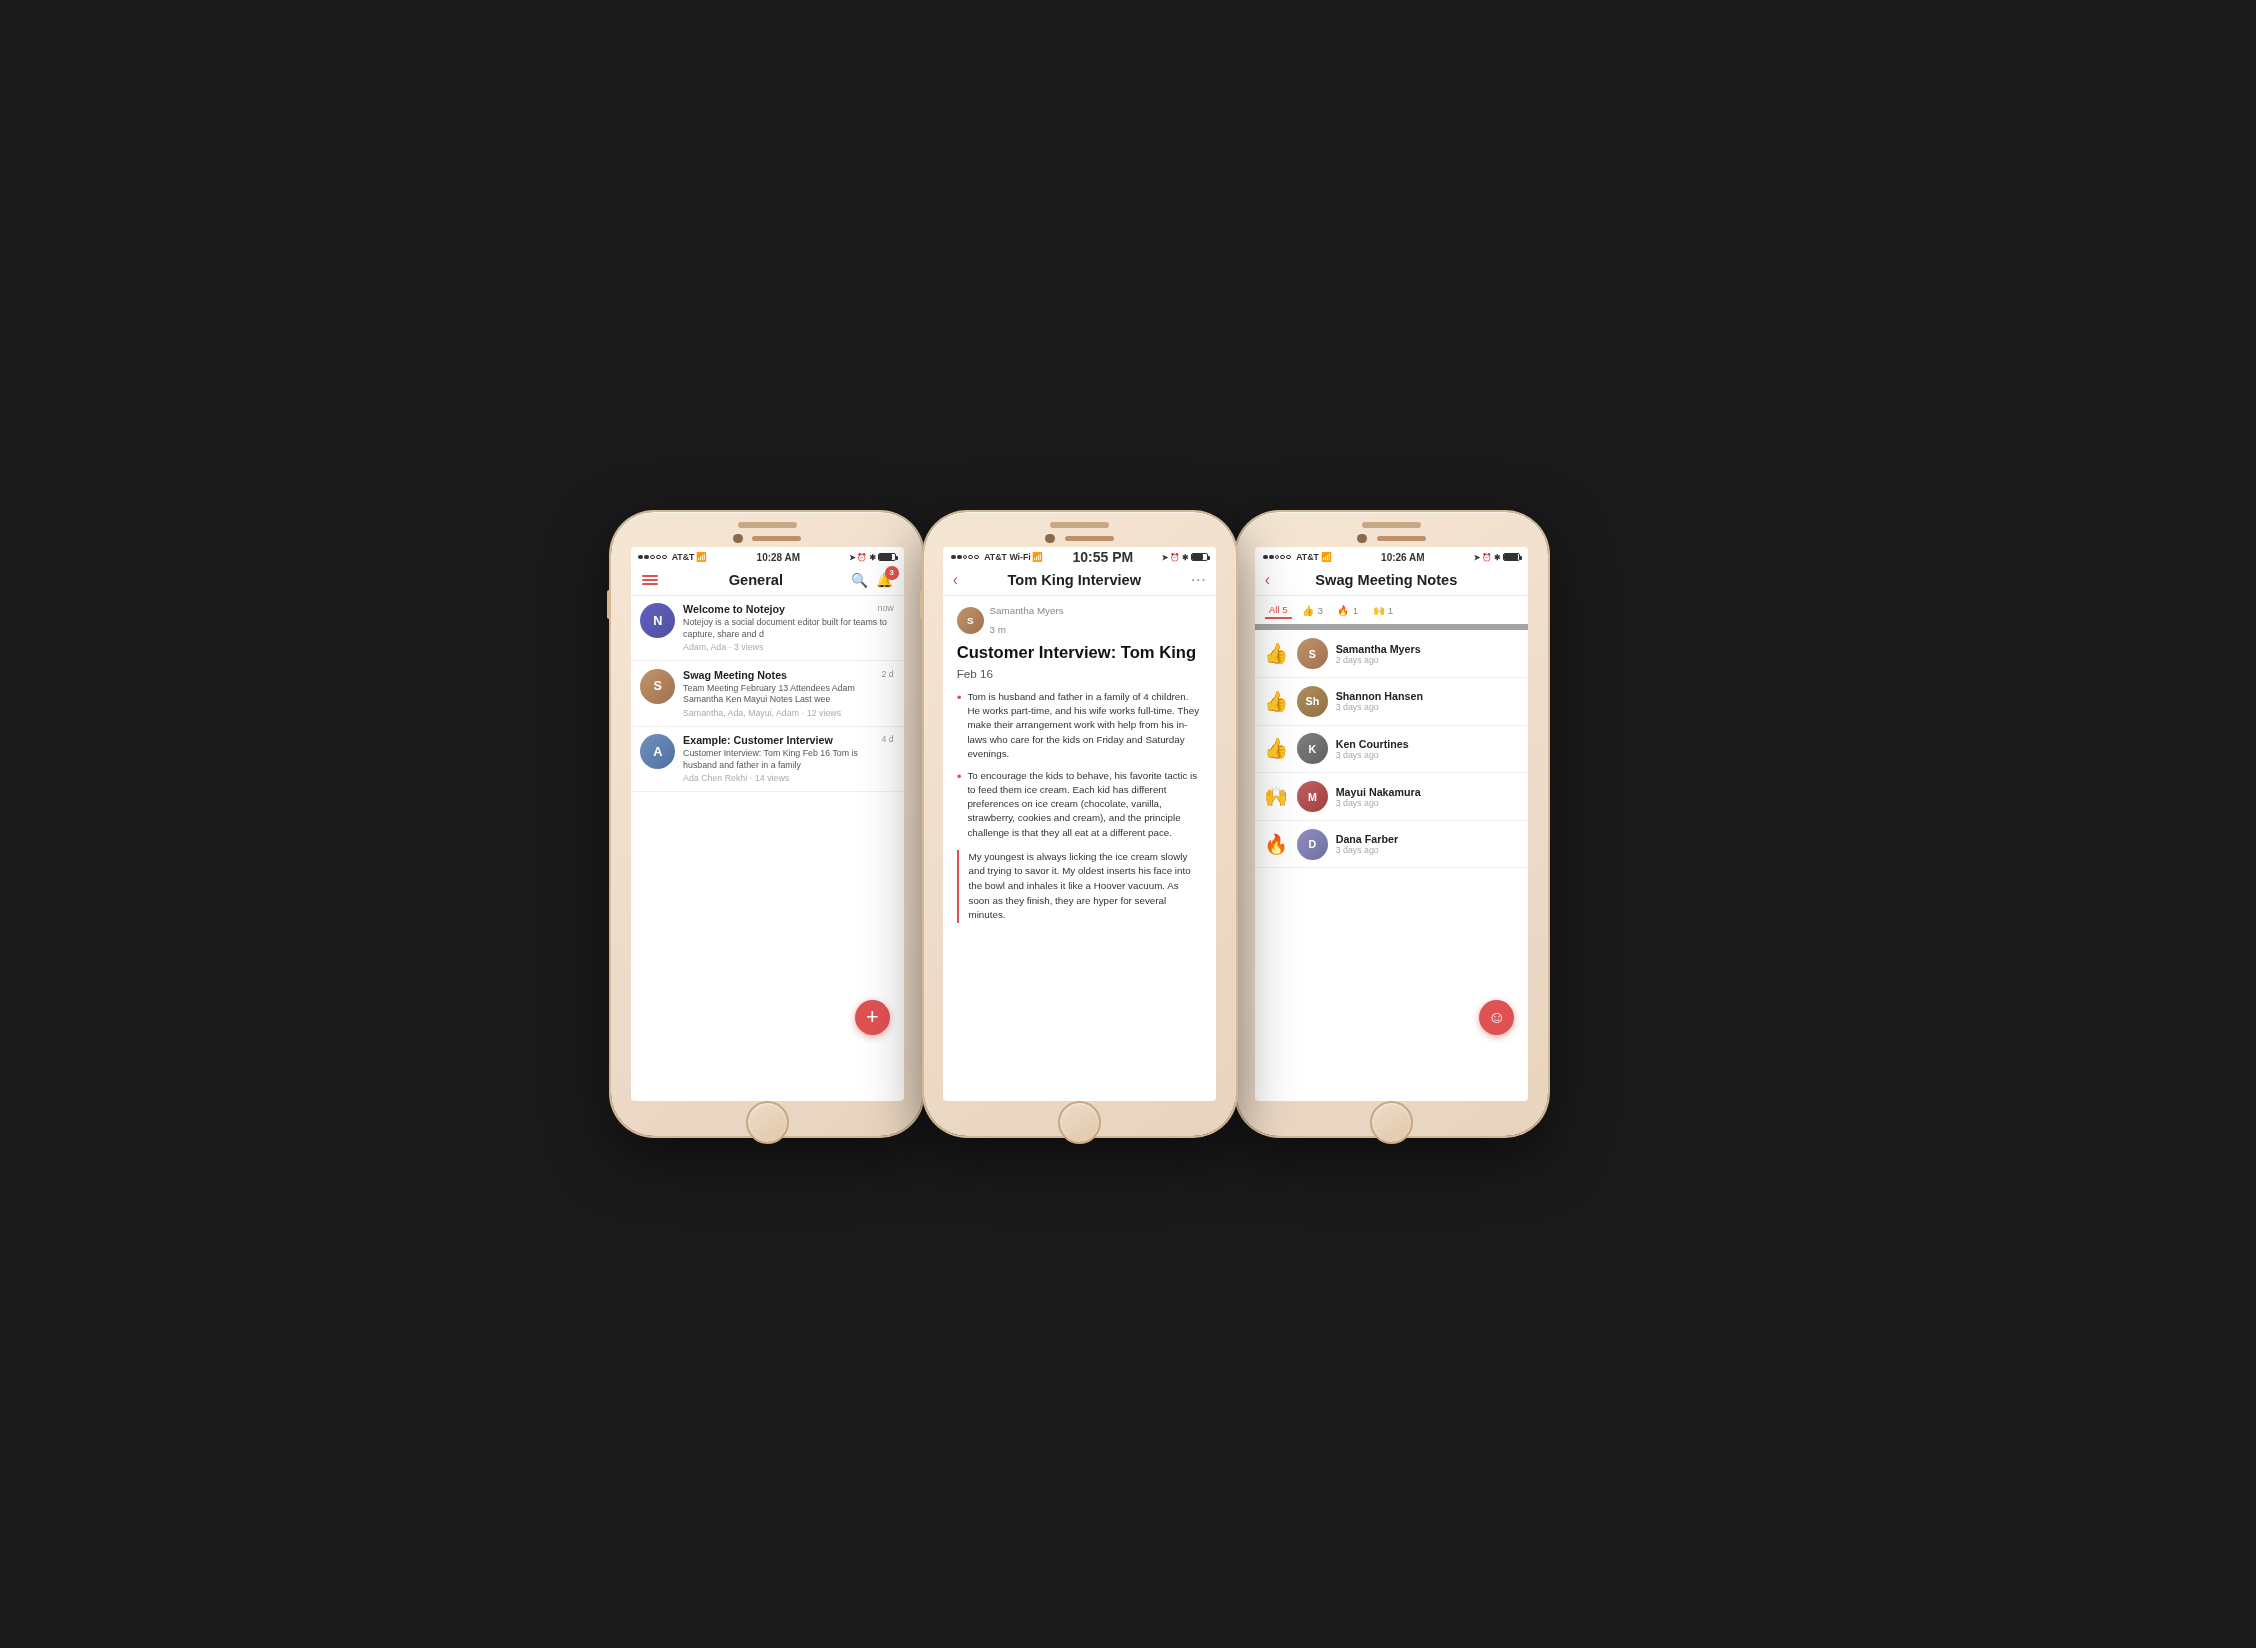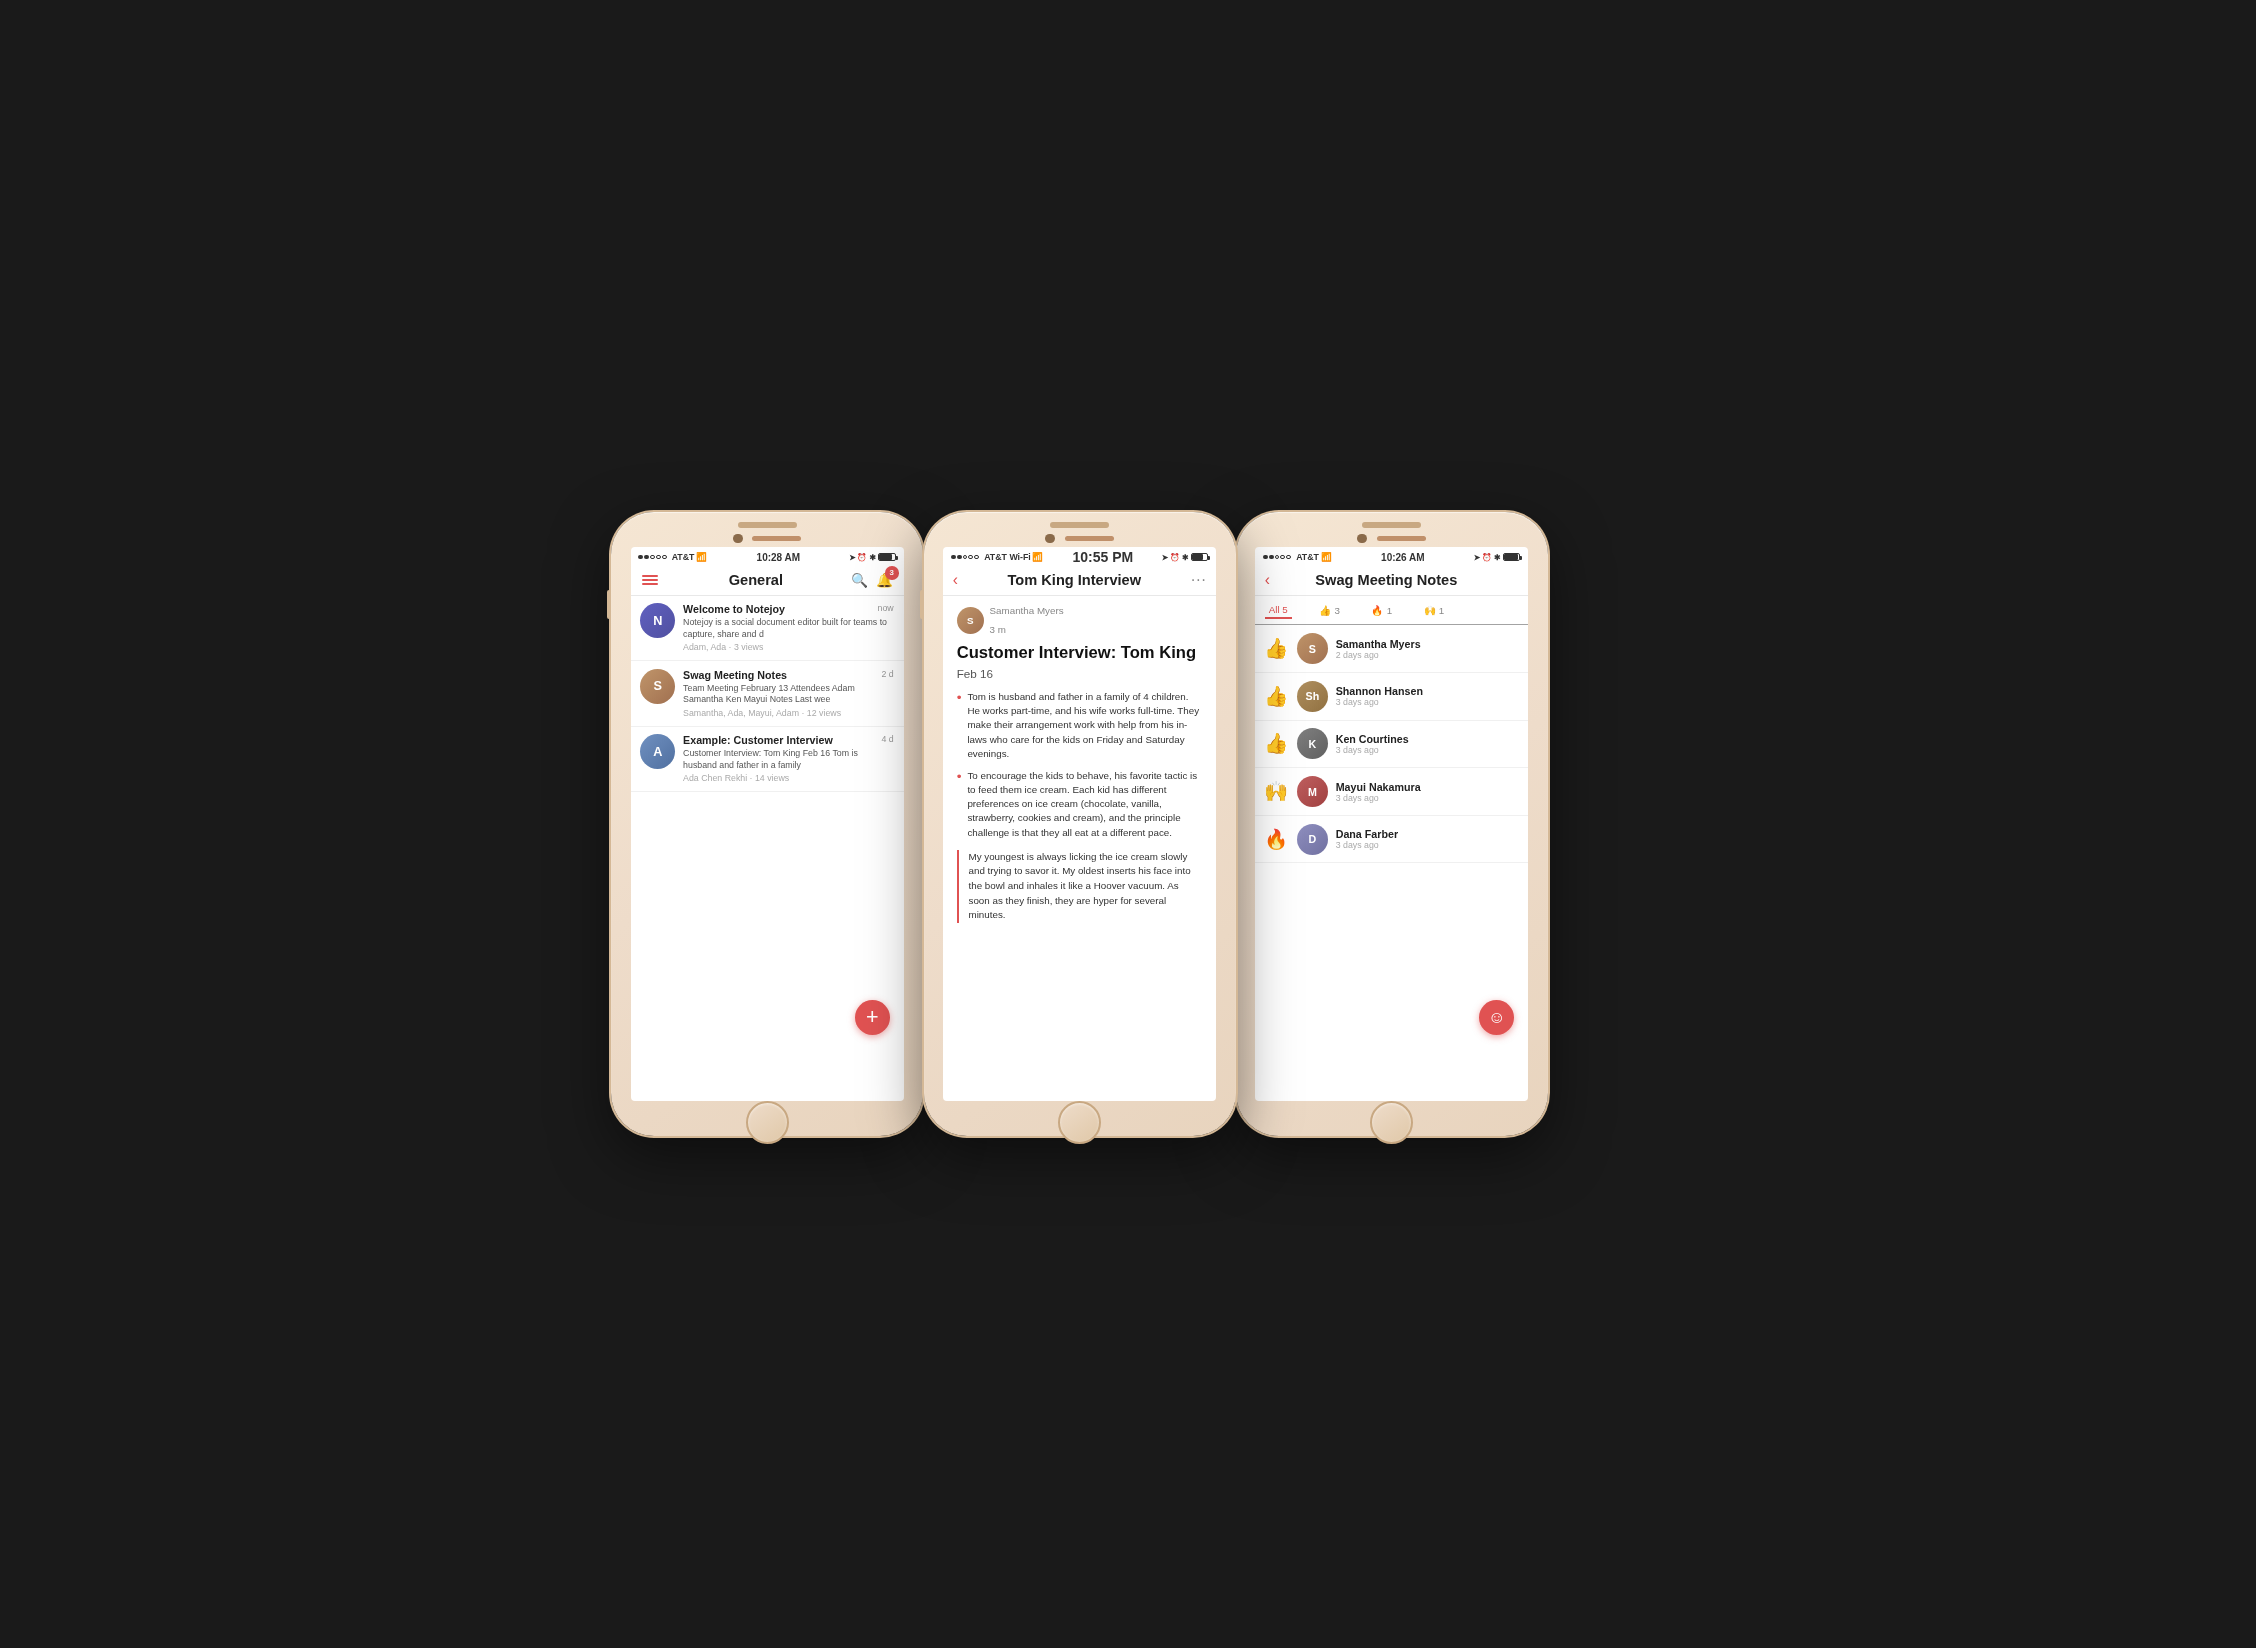--- a/index.html
+++ b/index.html
@@ -214,23 +214,23 @@
       font-size: 9.8px;
       color: #333;
       line-height: 1.5;
       margin-top: 7.8px;
     }
 
     
     .reactions-nav {
       display: flex;
       align-items: center;
-      gap: 24px;
+      gap: 7px;
       padding: 5.9px 9.8px;
-      border-bottom: 1px solid #a3a3a3;
+      border-bottom: 6px solid #a3a3a3;
       flex-shrink: 0;
     }
     .reaction-tab {
       font-size: 9.8px;
       color: #888;
       padding: 2px 3.9px;
       cursor: pointer;
     }
     .reaction-tab.active {
       color: #e05252;

